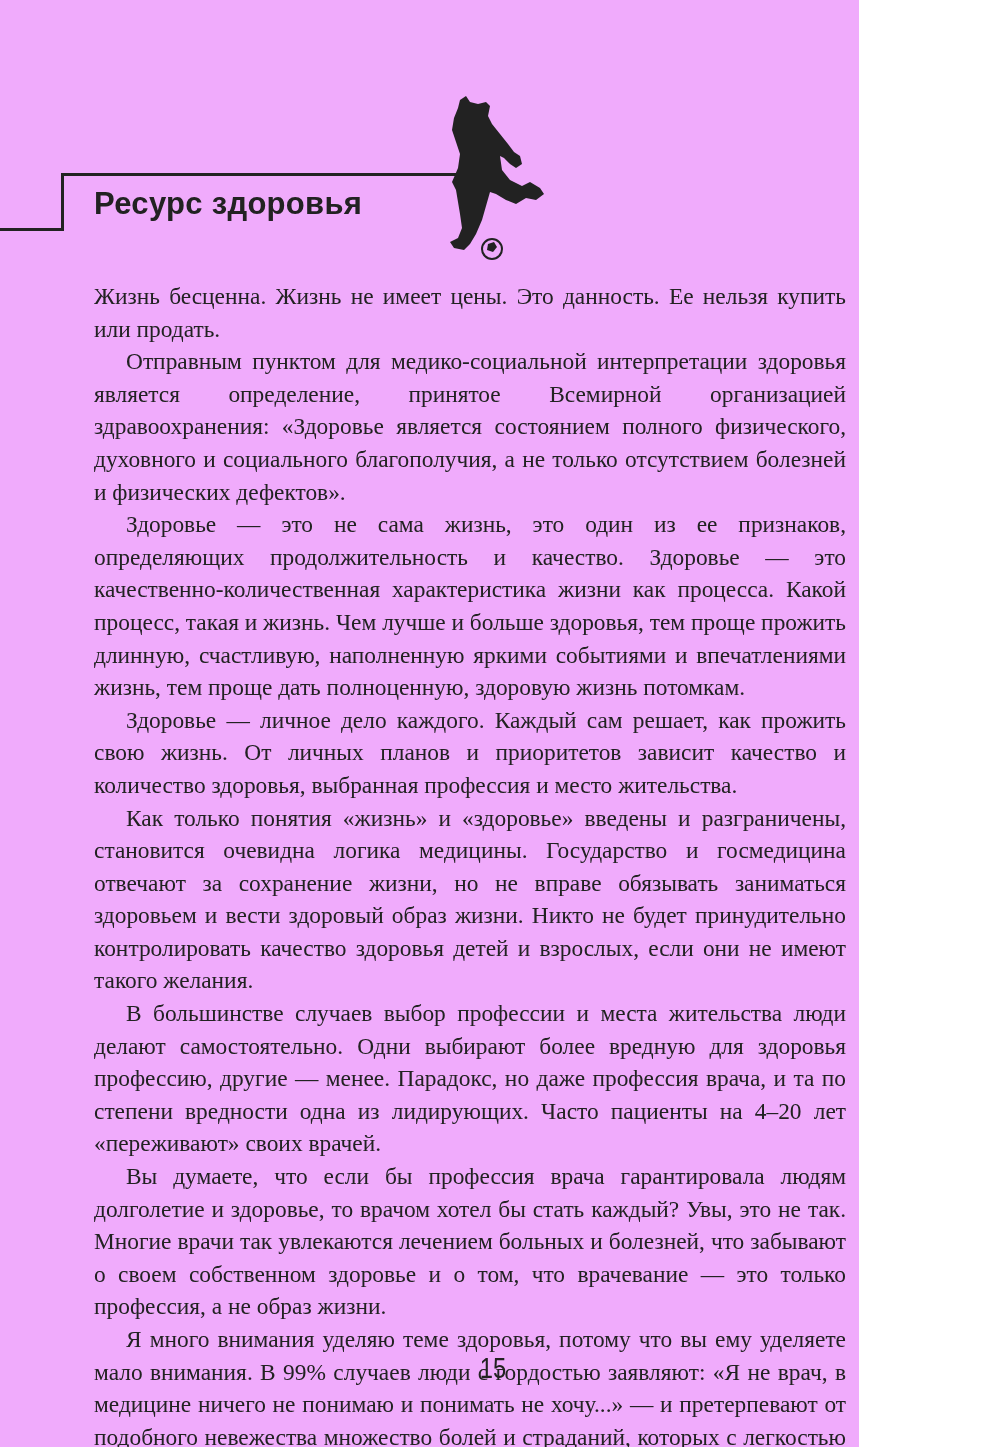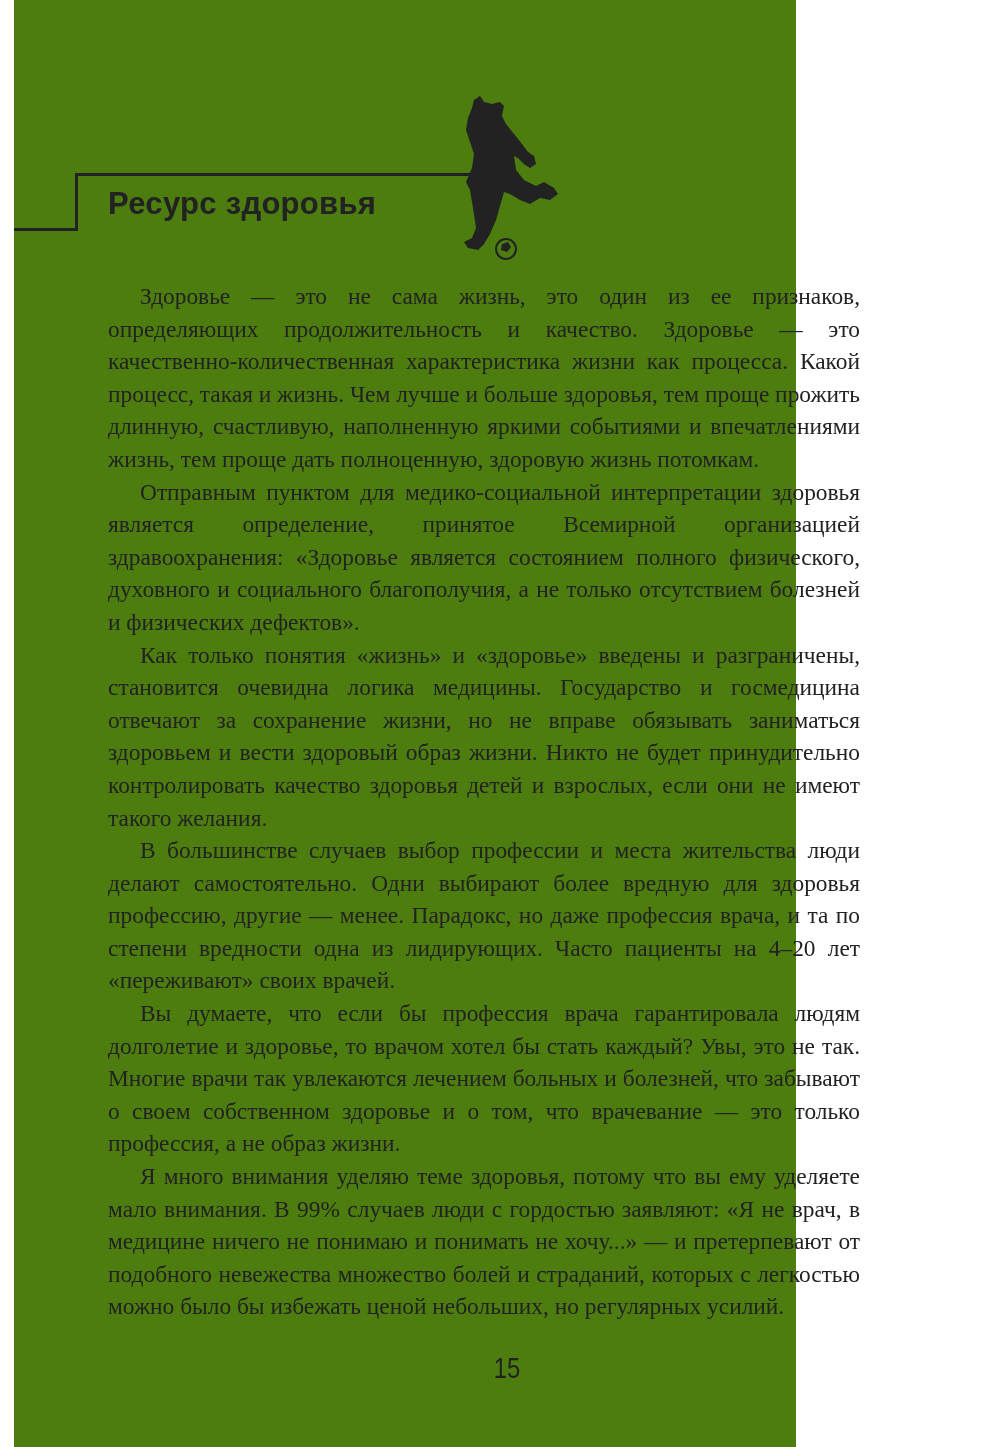--- a/index.html
+++ b/index.html
@@ -1,17 +1,17 @@
 <!DOCTYPE html>
 <html><head>
 <meta charset="utf-8">
 <style>
   html, body { margin: 0; padding: 0; background: #ffffff; }
   body { width: 986px; height: 1447px; position: relative; overflow: hidden; }
-  .page { position: absolute; left: 14px; top: 0; width: 782px; height: 1447px; background: #4d7c0f; }
+  .page { position: absolute; left: 0; top: 0; width: 859px; height: 1447px; background: #f0abfc; }
 
   .frame-top { position: absolute; left: 62px; top: 173px; width: 404px; height: 3px; background: #222; }
   .frame-vert { position: absolute; left: 61px; top: 173px; width: 3px; height: 58px; background: #222; }
   .frame-bottom { position: absolute; left: 0; top: 228px; width: 64px; height: 3px; background: #222; }
 
   .chapter-title {
     position: absolute; left: 94px; top: 186px;
     font-family: "Liberation Sans", sans-serif; font-weight: bold;
     font-size: 31px; color: #222; letter-spacing: 0.3px; margin: 0;
   }
@@ -42,22 +42,24 @@
 
   <h1 class="chapter-title">Ресурс здоровья</h1>
 
   <svg class="player" viewBox="0 0 120 170">
     <path fill="#222" d="M30 6 L36 2 L40 8 L48 10 L56 8 L60 12 L58 22 L62 30 L70 40 L78 50 L84 58 L90 62 L92 70 L86 74 L80 70 L74 64 L70 62 L72 76 L80 86 L92 92 L100 88 L110 94 L114 100 L106 106 L96 104 L86 110 L76 106 L66 100 L60 98 L56 112 L52 126 L46 140 L40 150 L34 156 L24 154 L20 148 L28 144 L32 134 L30 120 L28 108 L26 96 L22 88 L28 74 L30 60 L26 48 L22 36 L24 24 L28 14 Z"></path>
     <circle cx="62" cy="155" r="10" fill="none" stroke="#222" stroke-width="2"></circle>
     <path fill="#222" d="M58 150 L64 148 L67 153 L63 158 L57 156 Z"></path>
   </svg>
 
   <div class="body-text">
+    <p class="first">Жизнь бесценна. Жизнь не имеет цены. Это данность. Ее нельзя купить или продать.</p>
+    <p>Отправным пунктом для медико-социальной интерпретации здоровья является определение, принятое Всемирной организацией здравоохранения: «Здоровье является состоянием полного физического, духовного и социального благополучия, а не только отсутствием болезней и физических дефектов».</p>
     <p>Здоровье — это не сама жизнь, это один из ее признаков, определяющих продолжительность и качество. Здоровье — это качественно-количественная характеристика жизни как процесса. Какой процесс, такая и жизнь. Чем лучше и больше здоровья, тем проще прожить длинную, счастливую, наполненную яркими событиями и впечатлениями жизнь, тем проще дать полноценную, здоровую жизнь потомкам.</p>
-    <p>Отправным пунктом для медико-социальной интерпретации здоровья является определение, принятое Всемирной организацией здравоохранения: «Здоровье является состоянием полного физического, духовного и социального благополучия, а не только отсутствием болезней и физических дефектов».</p>
+    <p>Здоровье — личное дело каждого. Каждый сам решает, как прожить свою жизнь. От личных планов и приоритетов зависит качество и количество здоровья, выбранная профессия и место жительства.</p>
     <p>Как только понятия «жизнь» и «здоровье» введены и разграничены, становится очевидна логика медицины. Государство и госмедицина отвечают за сохранение жизни, но не вправе обязывать заниматься здоровьем и вести здоровый образ жизни. Никто не будет принудительно контролировать качество здоровья детей и взрослых, если они не имеют такого желания.</p>
     <p>В большинстве случаев выбор профессии и места жительства люди делают самостоятельно. Одни выбирают более вредную для здоровья профессию, другие — менее. Парадокс, но даже профессия врача, и та по степени вредности одна из лидирующих. Часто пациенты на 4–20 лет «переживают» своих врачей.</p>
     <p>Вы думаете, что если бы профессия врача гарантировала людям долголетие и здоровье, то врачом хотел бы стать каждый? Увы, это не так. Многие врачи так увлекаются лечением больных и болезней, что забывают о своем собственном здоровье и о том, что врачевание — это только профессия, а не образ жизни.</p>
     <p>Я много внимания уделяю теме здоровья, потому что вы ему уделяете мало внимания. В 99% случаев люди с гордостью заявляют: «Я не врач, в медицине ничего не понимаю и понимать не хочу...» — и претерпевают от подобного невежества множество болей и страданий, которых с легкостью можно было бы избежать ценой небольших, но регулярных усилий.</p>
 
   </div>
 
   <div class="page-number">15</div>
 </div>
 

